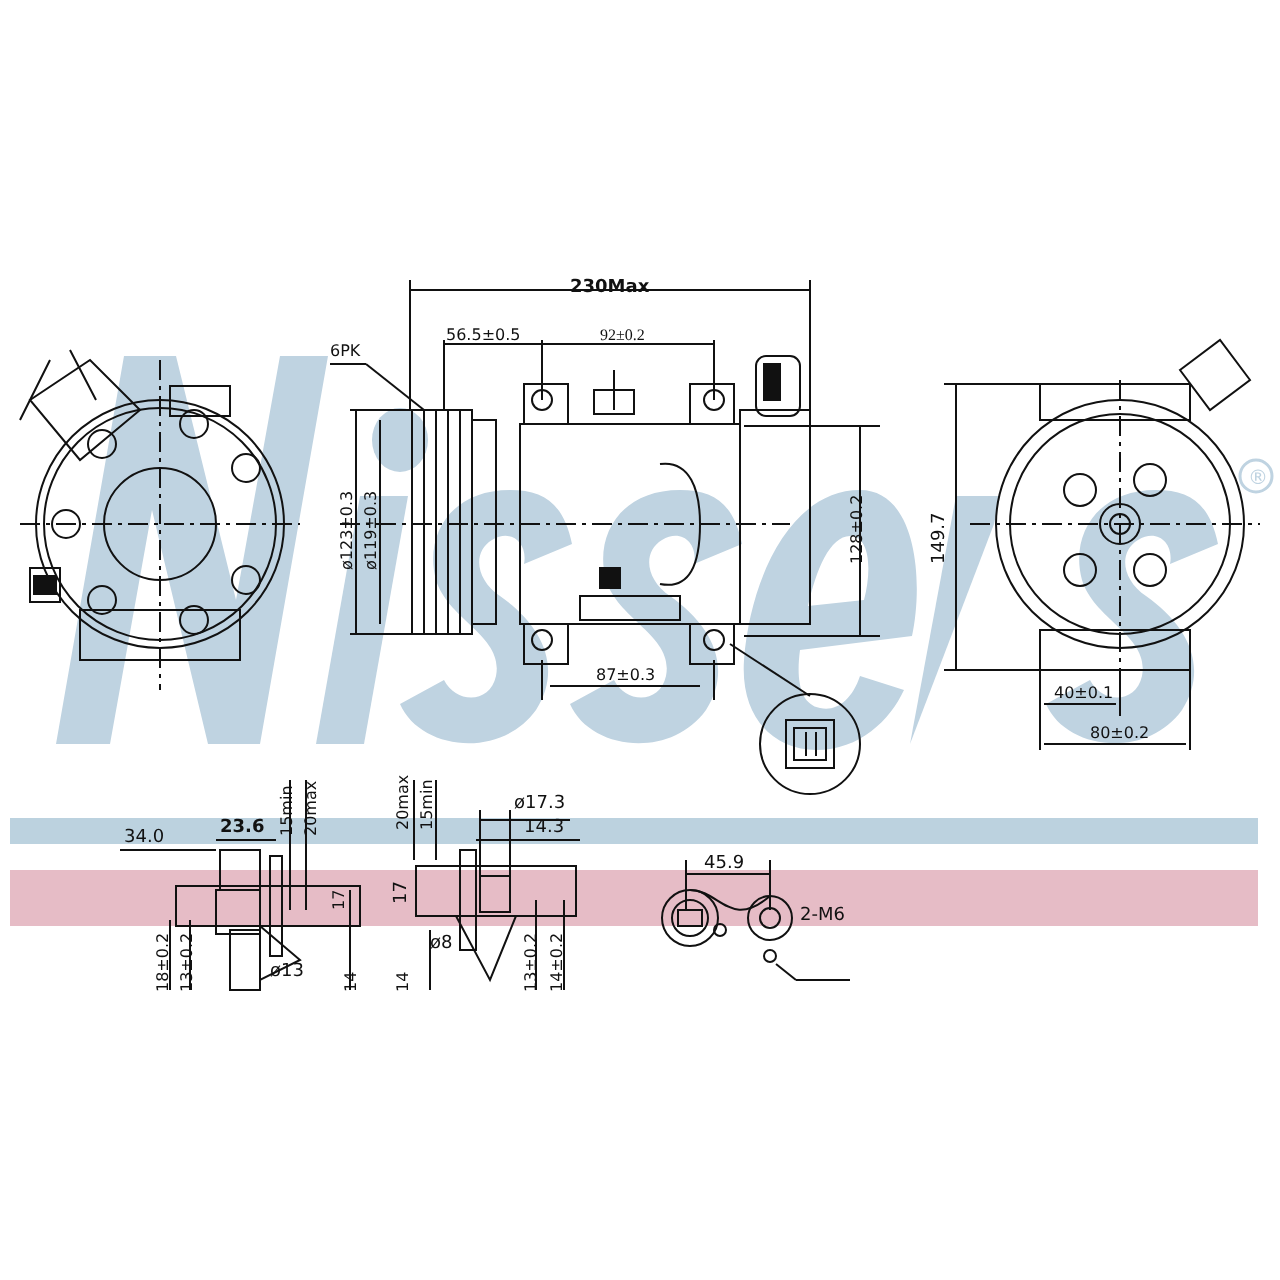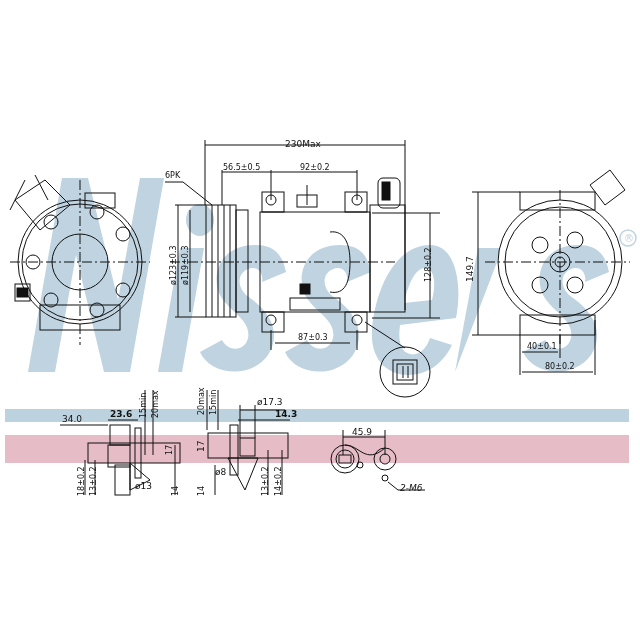--- a/index.html
+++ b/index.html
@@ -187,23 +187,23 @@
       <circle cx="385" cy="478" r="3"></circle>
       <line x1="343" y1="430" x2="343" y2="455"></line>
       <line x1="385" y1="430" x2="385" y2="455"></line>
       <line x1="343" y1="437" x2="385" y2="437"></line>
       <line x1="388" y1="482" x2="398" y2="490"></line>
       <line x1="398" y1="490" x2="425" y2="490"></line>
     </g>
   </g>
 </svg>
 
-<span class="dim" style="left:285px;top:140px;">230Max</span>
+<span class="dim" style="left:285px;top:140px;font-weight:bold;">230Max</span>
 <span class="dim sm" style="left:223px;top:164px;">56.5±0.5</span>
-<span class="dim sm" style="left:300px;top:164px;">92±0.2</span>
+<span class="dim sm" style="left:300px;top:164px;font-family:Liberation Serif, serif;">92±0.2</span>
 <span class="dim sm" style="left:165px;top:172px;">6PK</span>
 <span class="dim sm vert" style="left:170px;top:285px;">ø123±0.3</span>
 <span class="dim sm vert" style="left:182px;top:285px;">ø119±0.3</span>
 <span class="dim sm vert" style="left:425px;top:282px;">128±0.2</span>
 <span class="dim sm" style="left:298px;top:334px;">87±0.3</span>
 <span class="dim vert" style="left:466px;top:282px;">149.7</span>
 <span class="dim sm" style="left:527px;top:343px;">40±0.1</span>
 <span class="dim sm" style="left:545px;top:363px;">80±0.2</span>
 
 <span class="dim" style="left:62px;top:415px;">34.0</span>
@@ -212,21 +212,21 @@
 <span class="dim sm vert" style="left:152px;top:418px;">20max</span>
 <span class="dim sm vert" style="left:166px;top:455px;">17</span>
 <span class="dim sm vert" style="left:78px;top:496px;">18±0.2</span>
 <span class="dim sm vert" style="left:90px;top:496px;">13±0.2</span>
 <span class="dim" style="left:135px;top:482px;">ø13</span>
 <span class="dim sm vert" style="left:172px;top:496px;">14</span>
 
 <span class="dim sm vert" style="left:198px;top:415px;">20max</span>
 <span class="dim sm vert" style="left:210px;top:415px;">15min</span>
 <span class="dim" style="left:257px;top:398px;">ø17.3</span>
-<span class="dim" style="left:275px;top:410px;font-weight:bold;">14.3</span>
+<span class="dim" style="left:262px;top:410px;">14.3</span>
 <span class="dim vert" style="left:197px;top:452px;">17</span>
 <span class="dim sm vert" style="left:198px;top:496px;">14</span>
 <span class="dim" style="left:215px;top:468px;text-align:right;">ø8</span>
 <span class="dim sm vert" style="left:262px;top:496px;">13±0.2</span>
 <span class="dim sm vert" style="left:275px;top:496px;">14±0.2</span>
 
 <span class="dim" style="left:352px;top:428px;">45.9</span>
-<span class="dim" style="left:400px;top:484px;font-style:italic;">2-M6</span>
+<span class="dim" style="left:400px;top:454px;">2-M6</span>
 
 </body></html>

